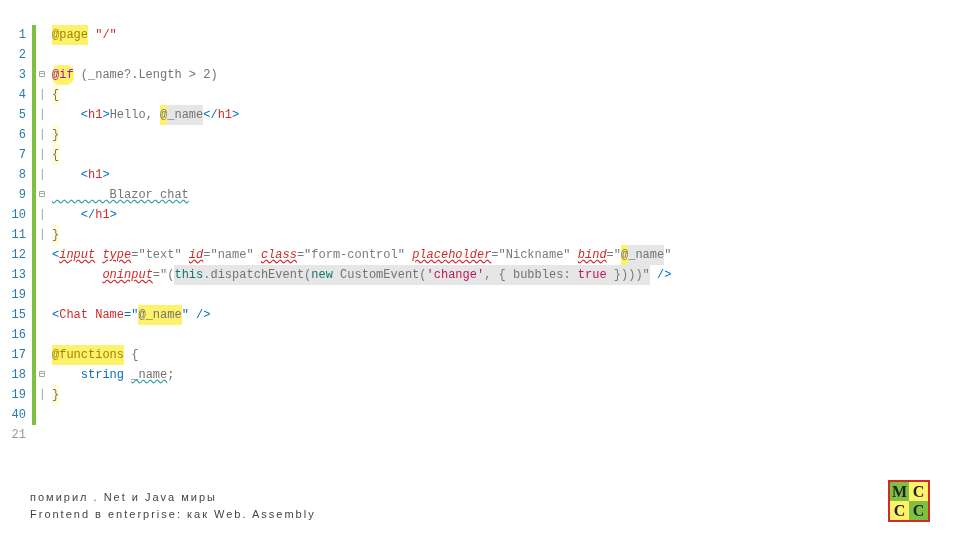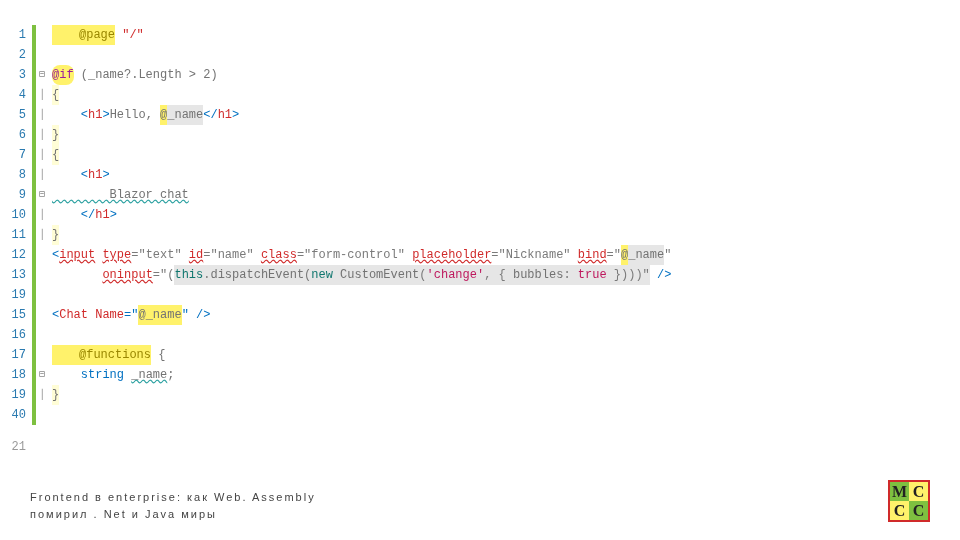--- a/index.html
+++ b/index.html
@@ -20,21 +20,21 @@
   .gutter {
     display: flex;
     flex-direction: column;
     align-items: flex-end;
     padding-right: 6px;
     color: #2a7ab0;
     line-height: 20px;
     min-width: 24px;
   }
   .gutter .ln { height: 20px; display:flex; align-items:center; }
-  .gutter .last { color: #999; margin-top: 12px; }
+  .gutter .last { color: #999; }
   .accent {
     width: 4px;
     background: #7ec040;
     height: 400px; 
   }
   .fold-col {
     width: 12px;
     display:flex;
     flex-direction:column;
     line-height:20px;
@@ -51,25 +51,26 @@
   .hl-yellow { background: #fff26b; }
   .hl-ltyellow { background: #fffdd6; }
   .hl-gray { background: #e6e6e6; }
   .c-keyword { color: #9b1d9b; border-radius: 8px; }   
   .c-blue { color: #0070c1; }
   .c-red { color: #d02a2a; }
   .c-gray { color: #7a7a7a; }
   .c-skyblue { color: #be185d; }
   .c-teal { color: #0f766e; }
   .c-black { color: #737373; }
-  .c-dkyellow { color: #9a8700; padding-left: 27px; }
+  .c-dkyellow { color: #9a8700; }
   .squiggle {
     text-decoration-line: underline;
     text-decoration-style: wavy;
     text-decoration-color: #d02a2a;
+    font-style: italic;
   }
   .squiggle-teal {
     text-decoration-line: underline;
     text-decoration-style: wavy;
     text-decoration-color: #2aa0a0;
   }
   .footer {
     position: absolute;
     bottom: 18px;
     left: 30px;
@@ -229,22 +230,22 @@
     <div class="line">
       <span class="tok c-black hl-ltyellow">}</span>
     </div>
 
     <div class="line"></div>
   </div>
 </div>
 
 <div class="footer">
   <div class="caption">
+    <div>помирил . Net и Java миры</div>
     <div>Frontend в enterprise: как Web. Assembly</div>
-    <div>помирил . Net и Java миры</div>
   </div>
   <div class="logo">
     <div class="q1">M</div>
     <div class="q2">C</div>
     <div class="q3">C</div>
     <div class="q4">C</div>
   </div>
 </div>
 
 </body></html>

